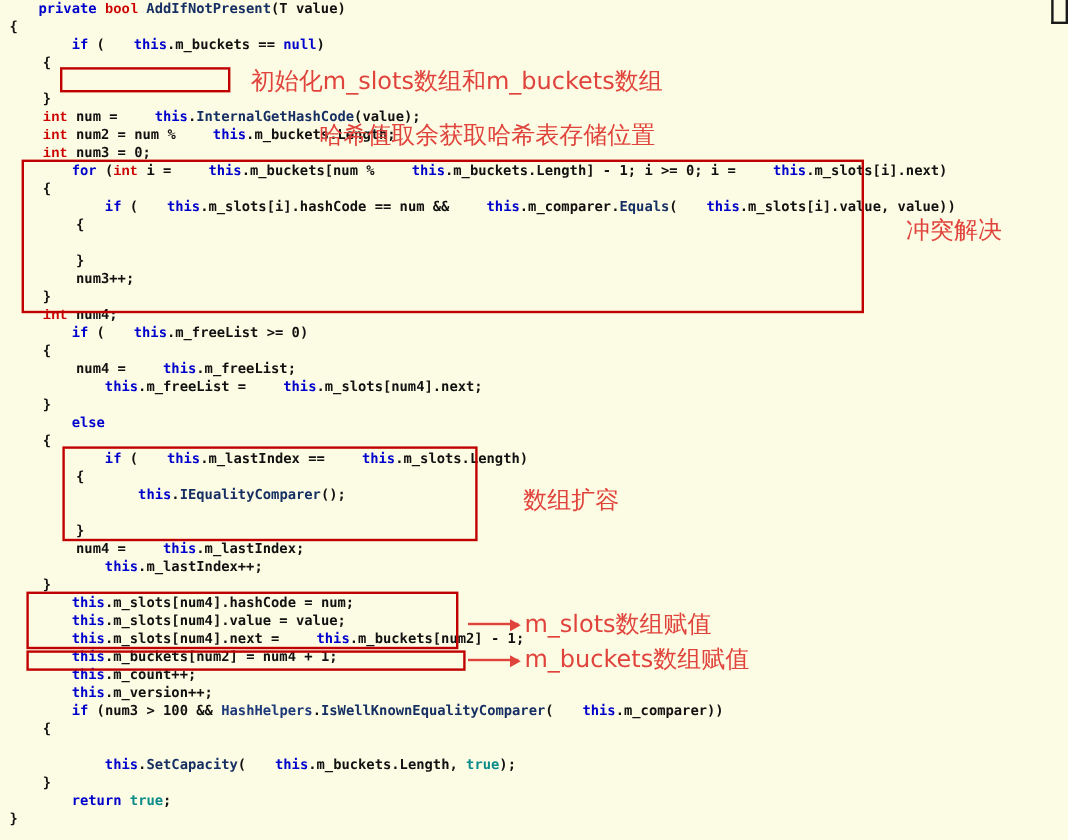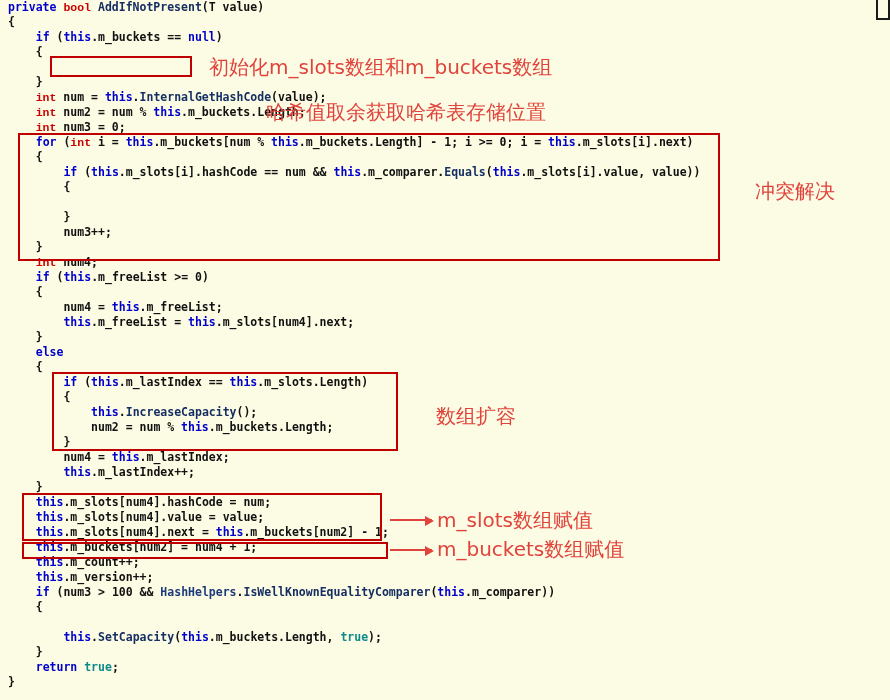--- a/index.html
+++ b/index.html
@@ -28,21 +28,21 @@
     left: 0;
     white-space: pre;
     font-family: "DejaVu Sans Mono", "Liberation Mono", monospace;
     font-size: 11.5px;
     line-height: 15px;
     height: 15px;
     color: #111111;
     font-weight: bold;
     letter-spacing: 0px;
   }
-  .tok-kw   { color: #0000cc; }      
+  .tok-kw   { color: #0000cc; margin-left: 24px; }      
   .tok-type { color: #cc0000; font-family: Liberation Mono, monospace; }      
   .tok-lit  { color: #0c8b8b; }      
   .tok-null { color: #0000cc; }
   .tok-mth  { color: #162f63; }      
   .tok-cls  { color: #1d3a7a; }
   .tok-num  { color: #111111; }
 
   
   .anno-box {
     position: absolute;
@@ -112,22 +112,21 @@
   <div class="code-line" style="top:255px;left:8px">    <span class="tok-type">int</span> num4;</div>
   <div class="code-line" style="top:270px;left:8px">    <span class="tok-kw">if</span> (<span class="tok-kw">this</span>.m_freeList &gt;= <span class="tok-num">0</span>)</div>
   <div class="code-line" style="top:285px;left:8px">    {</div>
   <div class="code-line" style="top:300px;left:8px">        num4 = <span class="tok-kw">this</span>.m_freeList;</div>
   <div class="code-line" style="top:315px;left:8px">        <span class="tok-kw">this</span>.m_freeList = <span class="tok-kw">this</span>.m_slots[num4].next;</div>
   <div class="code-line" style="top:330px;left:8px">    }</div>
   <div class="code-line" style="top:345px;left:8px">    <span class="tok-kw">else</span></div>
   <div class="code-line" style="top:360px;left:8px">    {</div>
   <div class="code-line" style="top:375px;left:8px">        <span class="tok-kw">if</span> (<span class="tok-kw">this</span>.m_lastIndex == <span class="tok-kw">this</span>.m_slots.Length)</div>
   <div class="code-line" style="top:390px;left:8px">        {</div>
-  <div class="code-line" style="top:405px;left:8px">            <span class="tok-kw">this</span>.<span class="tok-mth">IncreaseCapacity</span>();</div>
-  <div class="code-line" style="top:420px;left:8px">            num2 = num % <span class="tok-kw">this</span>.m_buckets.Length;</div>
+  <div class="code-line" style="top:405px;left:8px">            <span class="tok-kw">this</span>.<span class="tok-mth">IEqualityComparer</span>();</div>
   <div class="code-line" style="top:435px;left:8px">        }</div>
   <div class="code-line" style="top:450px;left:8px">        num4 = <span class="tok-kw">this</span>.m_lastIndex;</div>
   <div class="code-line" style="top:465px;left:8px">        <span class="tok-kw">this</span>.m_lastIndex++;</div>
   <div class="code-line" style="top:480px;left:8px">    }</div>
   <div class="code-line" style="top:495px;left:8px">    <span class="tok-kw">this</span>.m_slots[num4].hashCode = num;</div>
   <div class="code-line" style="top:510px;left:8px">    <span class="tok-kw">this</span>.m_slots[num4].value = value;</div>
   <div class="code-line" style="top:525px;left:8px">    <span class="tok-kw">this</span>.m_slots[num4].next = <span class="tok-kw">this</span>.m_buckets[num2] - <span class="tok-num">1</span>;</div>
   <div class="code-line" style="top:540px;left:8px">    <span class="tok-kw">this</span>.m_buckets[num2] = num4 + <span class="tok-num">1</span>;</div>
   <div class="code-line" style="top:555px;left:8px">    <span class="tok-kw">this</span>.m_count++;</div>
   <div class="code-line" style="top:570px;left:8px">    <span class="tok-kw">this</span>.m_version++;</div>

